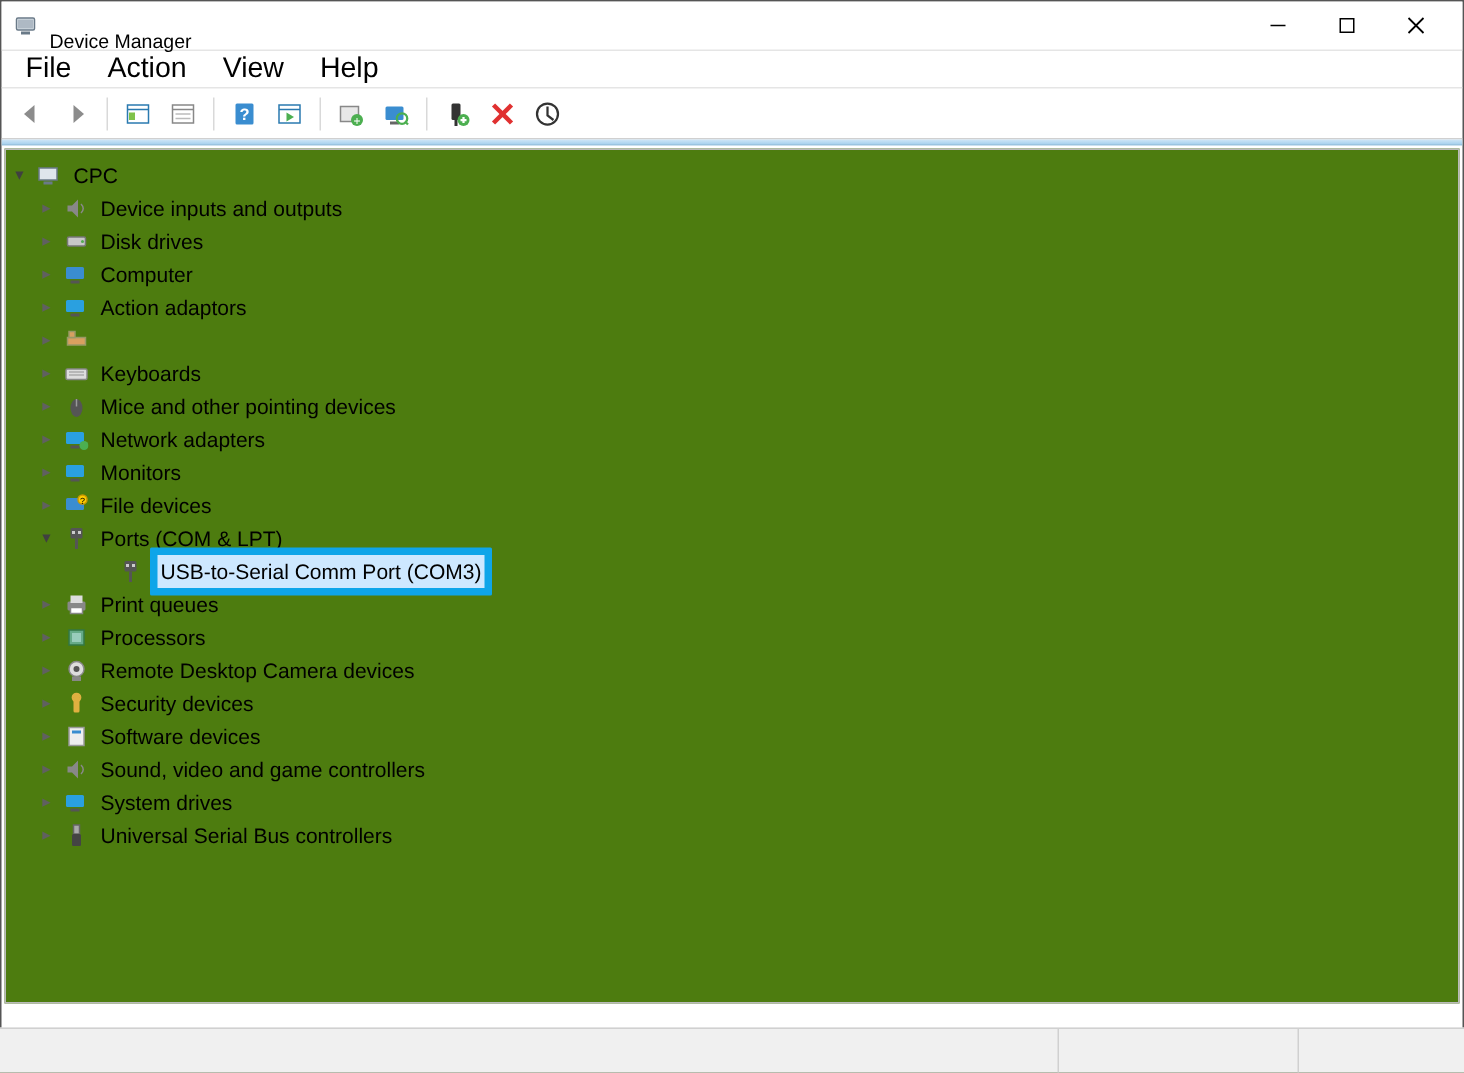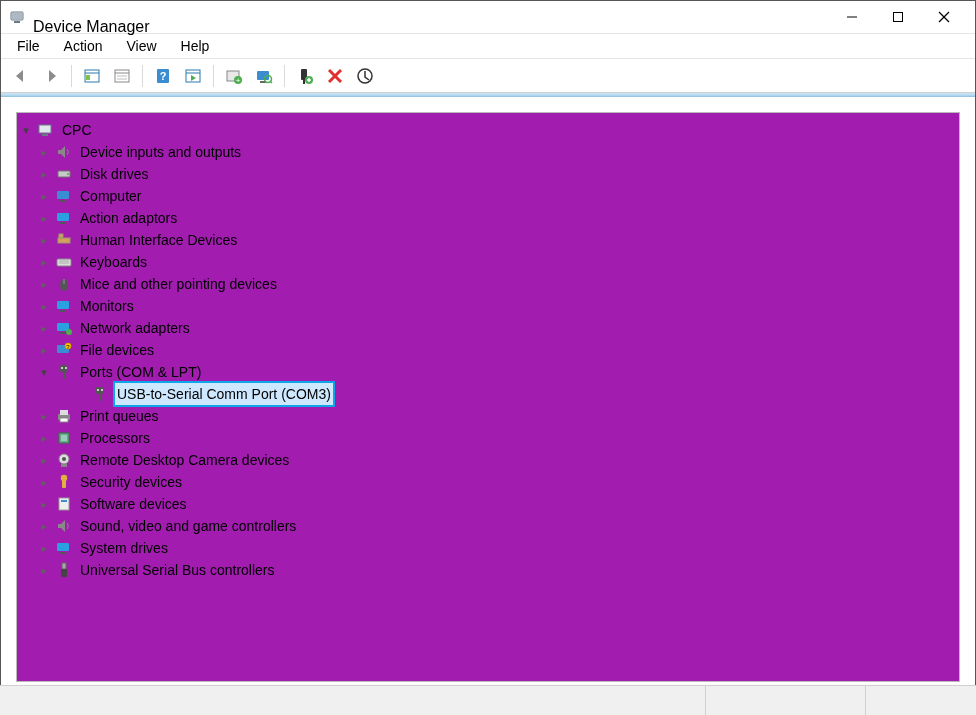--- a/index.html
+++ b/index.html
@@ -19,37 +19,37 @@
     height: 32px;
     display: flex;
     align-items: center;
     padding: 0 8px;
     background: #fff;
   }
   .titlebar .app-icon {
     width: 16px; height: 16px; margin-right: 8px;
     display: inline-flex; align-items: center; justify-content: center;
   }
-  .titlebar .title { font-size: 16px; margin-top: 20px; }
+  .titlebar .title { font-size: 13px; margin-top: 20px; }
   .titlebar .spacer { flex: 1; }
   .winbtn {
     width: 46px; height: 32px;
     display: flex; align-items: center; justify-content: center;
     font-size: 14px;
   }
   
   .menubar {
     height: 26px;
     display: flex;
     align-items: center;
     padding: 0 6px;
     border-top: 1px solid #e5e5e5;
     border-bottom: 1px solid #e5e5e5;
     gap: 4px;
-    font-size: 14px;
+    font-size: 19px;
   }
   .menu-item { padding: 2px 10px; }
   
   .toolbar {
     height: 34px;
     display: flex;
     align-items: center;
     padding: 0 6px;
     gap: 2px;
     border-bottom: 1px solid #d0d0d0;
@@ -60,25 +60,25 @@
   .tool-btn {
     width: 28px; height: 28px;
     display: flex; align-items: center; justify-content: center;
     border: 1px solid transparent;
     border-radius: 2px;
   }
   
   .accent-line { height: 4px; background: linear-gradient(#cfe6f7, #a9d2ee); border-bottom:1px solid #9ac4e0;}
   
   .tree-wrap {
-    margin: 15px;
+    margin: 2px;
     border: 1px solid #bababa;
     height: 570px;
     overflow: auto;
-    background: #a21caf;
+    background: #4d7c0f;
     padding: 6px 0 6px 0;
     font-size: 14px;
     line-height: 22px;
   }
   .row {
     display: flex; align-items: center;
     height: 22px;
     padding-left: 0;
     white-space: nowrap;
   }
@@ -93,21 +93,21 @@
   .expander.open::before { content: "\25BE"; color:#404040; font-size:11px;}
   .expander.closed::before { content: "\25B8"; font-size:11px;}
   .expander.none { visibility: hidden; }
   .dev-icon {
     width: 18px; height: 18px; margin: 0 4px 0 2px;
     display: inline-flex; align-items: center; justify-content: center;
   }
   .row .label { padding: 0 3px; }
   .row.selected .label {
     background: #cde8ff;
-    border: 2px solid #0ea5e9;
+    border: 5px solid #0ea5e9;
     border-radius: 1px;
     padding: 0 2px;
   }
   
   .statusbar {
     position: absolute;
     bottom: 0; left: 0; right: 0;
     height: 30px;
     background: #f0f0f0;
     border-top: 1px solid #d0d0d0;
@@ -296,21 +296,20 @@
     </div>
     <div class="row">
       <span class="indent"></span>
       <span class="expander closed"></span>
       <span class="dev-icon">
         <svg width="16" height="16" viewBox="0 0 16 16">
           <rect x="2" y="6" width="12" height="5" fill="#d8a060" stroke="#996"></rect>
           <rect x="3" y="2" width="4" height="4" fill="#d8a060" stroke="#996"></rect>
         </svg>
       </span>
-      <span class="label">Human Interface Devices</span>
     </div>
     <div class="row">
       <span class="indent"></span>
       <span class="expander closed"></span>
       <span class="dev-icon">
         <svg width="16" height="16" viewBox="0 0 16 16">
           <rect x="1" y="5" width="14" height="7" fill="#ddd" stroke="#888" rx="1"></rect>
           <line x1="3" y1="7" x2="13" y2="7" stroke="#aaa"></line>
           <line x1="3" y1="9" x2="13" y2="9" stroke="#aaa"></line>
         </svg>
@@ -328,35 +327,35 @@
       </span>
       <span class="label">Mice and other pointing devices</span>
     </div>
     <div class="row">
       <span class="indent"></span>
       <span class="expander closed"></span>
       <span class="dev-icon">
         <svg width="16" height="16" viewBox="0 0 16 16">
           <rect x="1" y="3" width="12" height="8" fill="#2aa0e0" rx="1"></rect>
           <rect x="4" y="12" width="6" height="2" fill="#555"></rect>
-        </svg>
-      </span>
-      <span class="label">Monitors</span>
+          <circle cx="13" cy="12" r="3" fill="#4caf50"></circle>
+        </svg>
+      </span>
+      <span class="label">Network adapters</span>
     </div>
     <div class="row">
       <span class="indent"></span>
       <span class="expander closed"></span>
       <span class="dev-icon">
         <svg width="16" height="16" viewBox="0 0 16 16">
           <rect x="1" y="3" width="12" height="8" fill="#2aa0e0" rx="1"></rect>
           <rect x="4" y="12" width="6" height="2" fill="#555"></rect>
-          <circle cx="13" cy="12" r="3" fill="#4caf50"></circle>
-        </svg>
-      </span>
-      <span class="label">Network adapters</span>
+        </svg>
+      </span>
+      <span class="label">Monitors</span>
     </div>
     <div class="row">
       <span class="indent"></span>
       <span class="expander closed"></span>
       <span class="dev-icon">
         <svg width="16" height="16" viewBox="0 0 16 16">
           <rect x="1" y="3" width="12" height="8" fill="#3a8dd0" rx="1"></rect>
           <circle cx="12" cy="4" r="3" fill="#ffcc00" stroke="#cc9900"></circle>
           <text x="12" y="7" font-size="6" text-anchor="middle">?</text>
         </svg>

